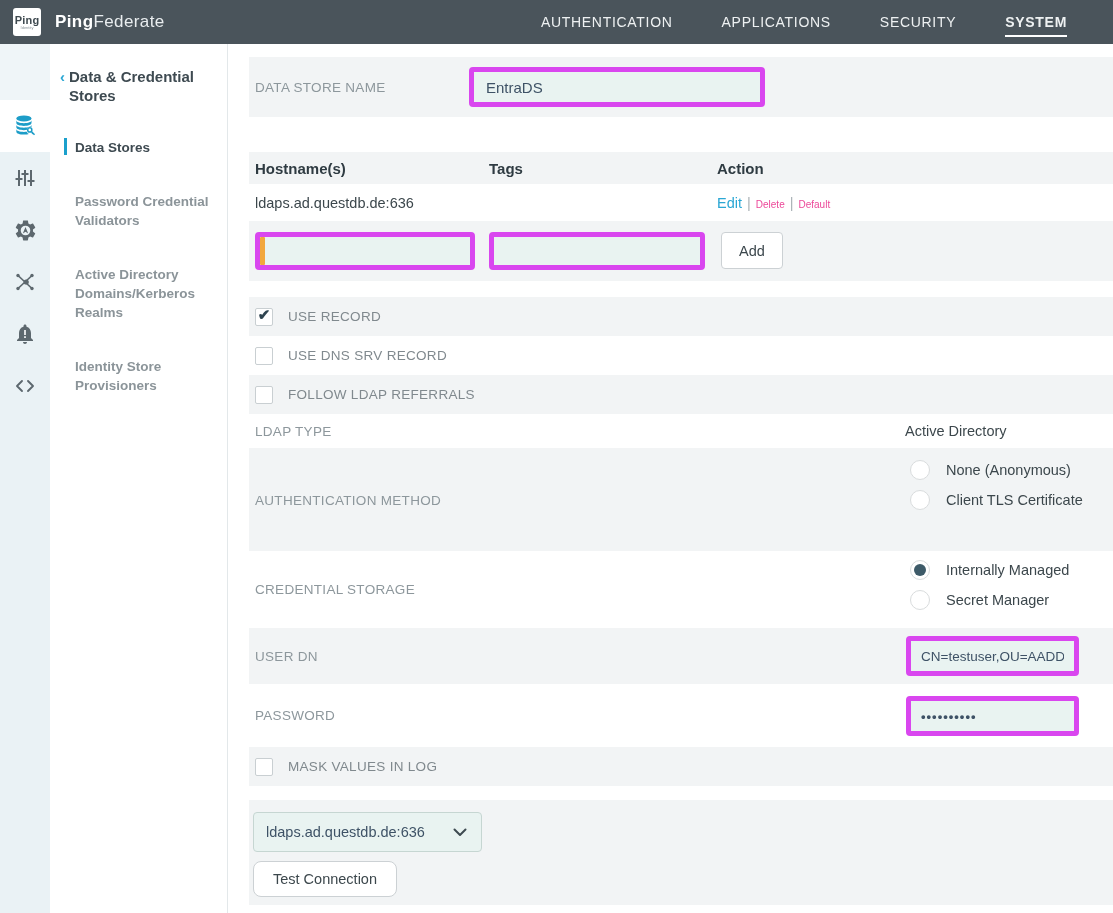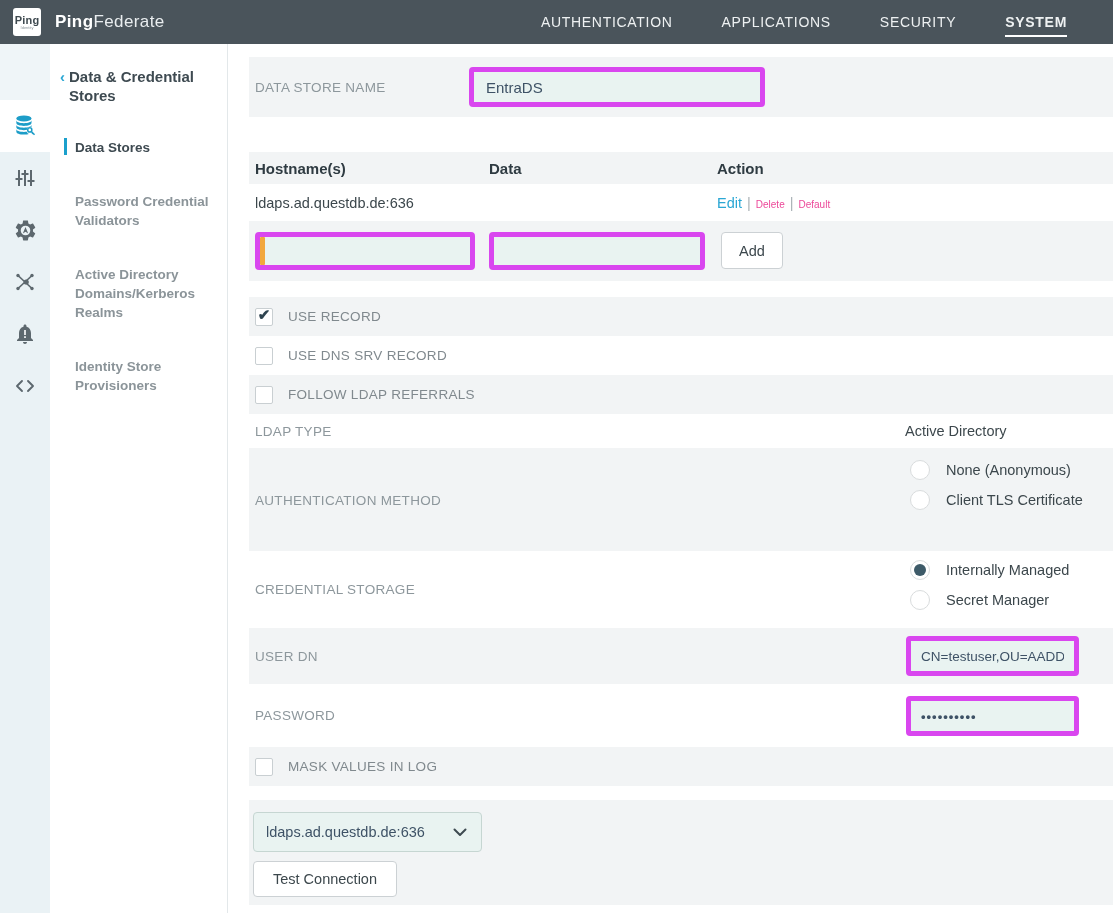--- a/index.html
+++ b/index.html
@@ -107,21 +107,21 @@
   .pwd-input { position:absolute; left:657px; top:12px; width:173px; height:40px; font-size:13px; font-weight:bold; letter-spacing:1px; padding:0 10px; }
 
   
   .r-mask { top:703px; height:39px; display:flex; align-items:center; }
 
   
   .r-bottom { top:756px; height:105px; }
   .host-select { position:absolute; left:4px; top:12px; width:229px; height:40px; background:#e9f3f1; border:1px solid #c6d6d2; border-radius:4px; display:flex; align-items:center; cursor:pointer; }
   .host-select .val { margin-left:12px; color:#3e5266; font-size:14.5px; }
   .host-select svg { margin-left:auto; margin-right:14px; }
-  .test-btn { position:absolute; left:4px; top:61px; width:144px; height:36px; }
+  .test-btn { position:absolute; left:4px; top:61px; width:144px; height:36px;border-radius:8px; }
 </style>
 </head>
 <body>
 
 <div class="app">
 
   <header class="topbar">
     <div class="logo-box">
       <span class="logo-main">Ping</span>
       <span class="logo-sub">Identity</span>
@@ -236,21 +236,21 @@
 
   <main class="content">
 
     <div class="row r-dsname">
       <span class="flabel">DATA STORE NAME</span>
       <input class="tinput dsname-input" value="EntraDS" style="">
     </div>
 
     <div class="row r-thead">
       <span class="th c1">Hostname(s)</span>
-      <span class="th c2">Data</span>
+      <span class="th c2">Tags</span>
       <span class="th c3">Action</span>
     </div>
 
     <div class="row white r-trow">
       <span class="val c1">ldaps.ad.questdb.de:636</span>
       <span class="val c2"></span>
       <span class="c3">
         <a class="action-link">Edit</a><span class="sep">|</span><a class="action-plain">Delete</a><span class="sep">|</span><a class="action-plain">Default</a>
       </span>
     </div>

